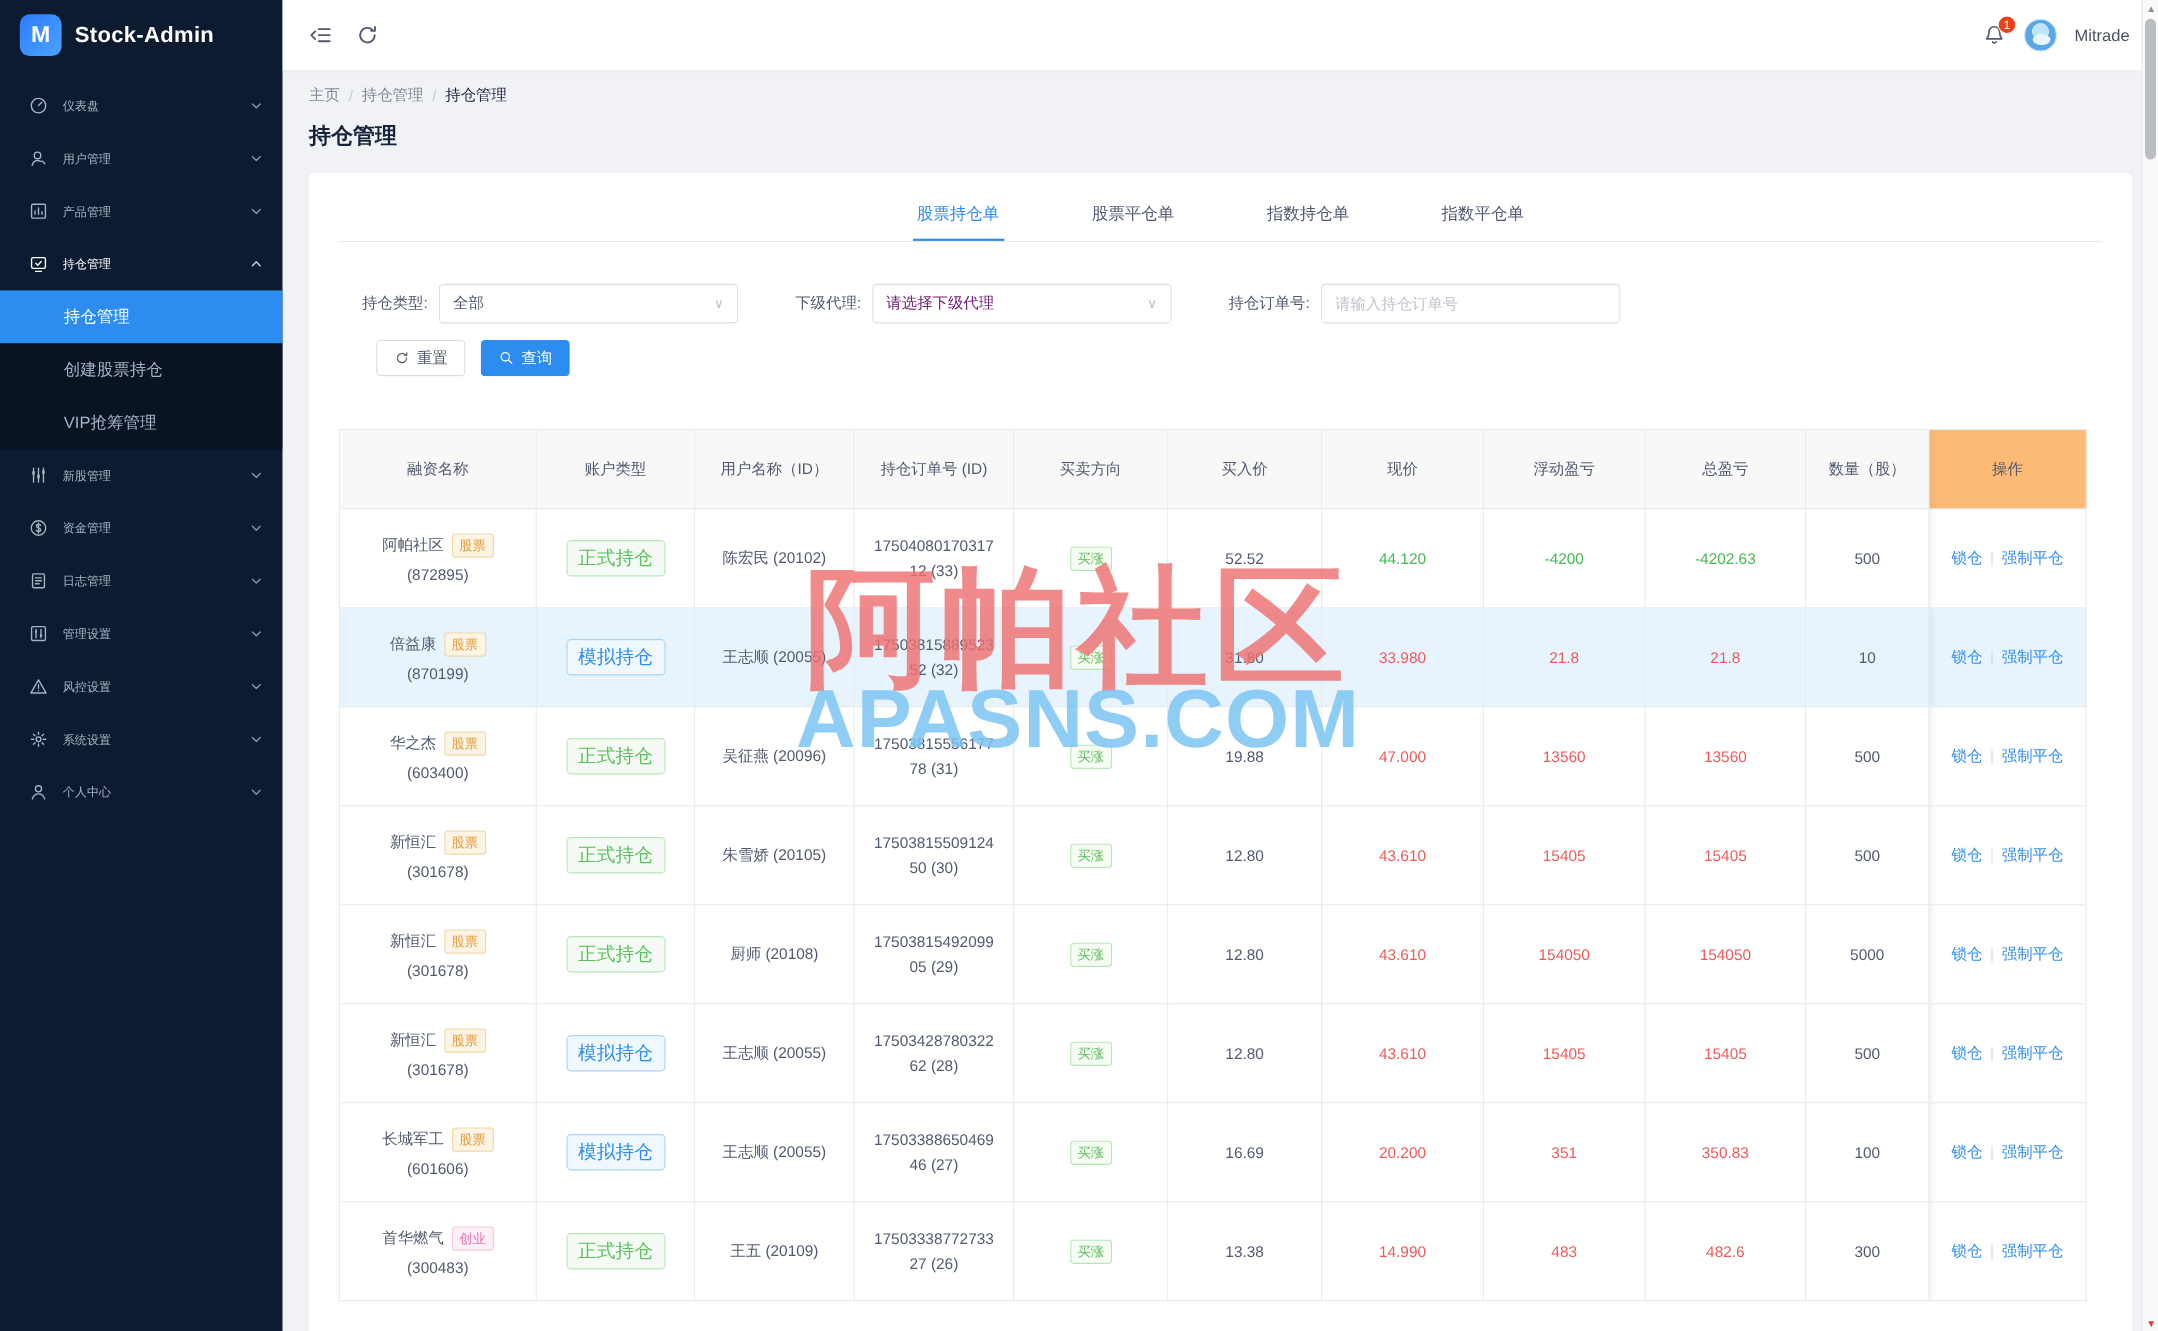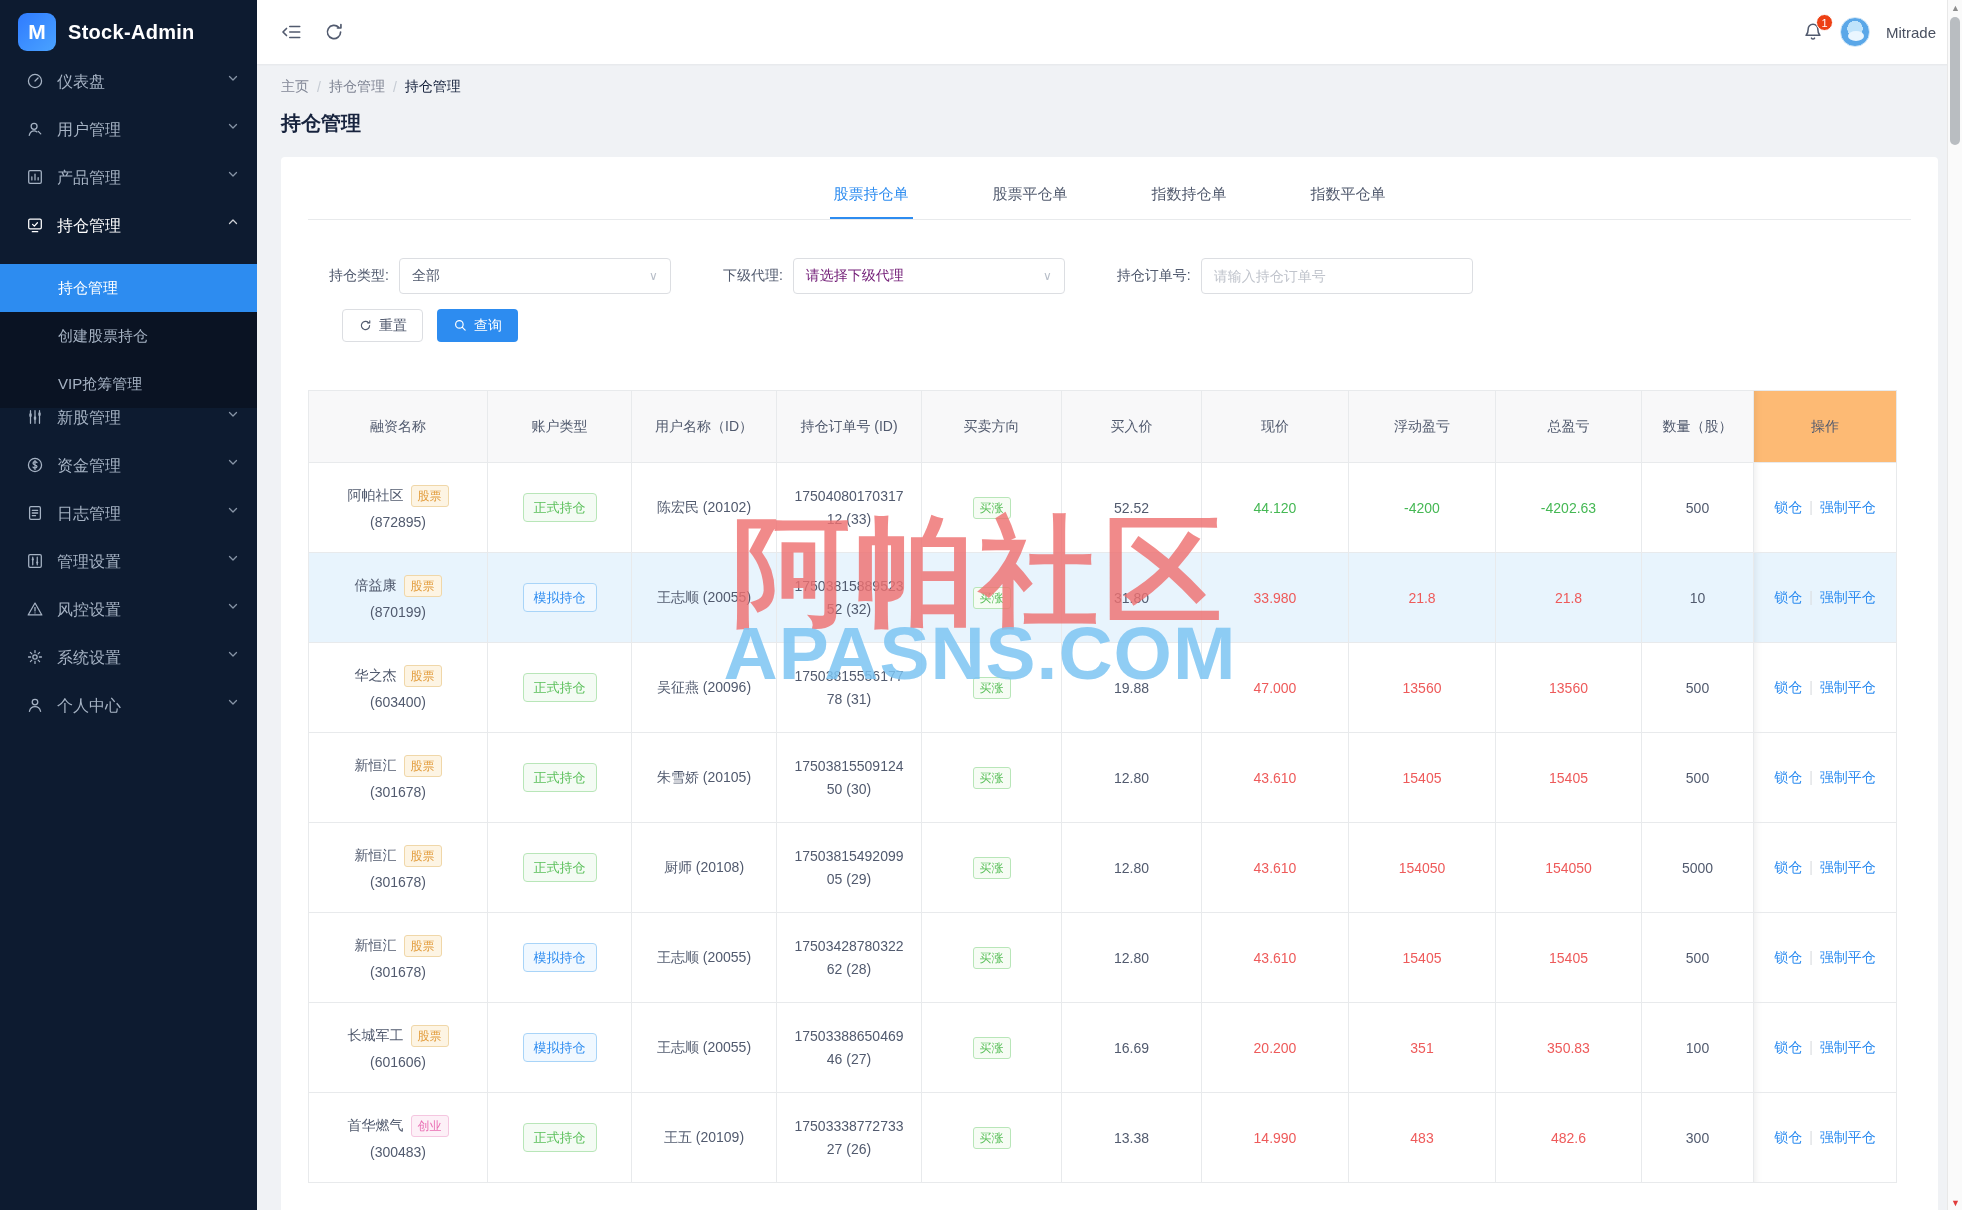--- a/index.html
+++ b/index.html
@@ -5,21 +5,21 @@
   * { margin:0; padding:0; box-sizing:border-box; }
   html,body { width:1962px; height:1210px; overflow:hidden; font-family:"Liberation Sans","DejaVu Sans",sans-serif; background:#f0f2f5; }
   .app { display:flex; width:1962px; height:1210px; position:relative; }
 
   
   .sidebar { width:257px; flex-shrink:0; background:#0d1b30; color:#a6b3c4; display:flex; flex-direction:column; }
   .logo-row { display:flex; align-items:center; gap:12px; padding:13px 18px; height:64px; }
   .logo-box { width:38px; height:38px; border-radius:9px; background:linear-gradient(135deg,#2f7bff,#4aa3ff); display:flex; align-items:center; justify-content:center; color:#fff; font-weight:bold; font-size:21px; }
   .logo-title { color:#fff; font-size:20px; font-weight:bold; letter-spacing:.3px; }
   .menu { margin-top:8px; flex:1; }
-  .menu-item { height:48px; display:flex; gap:13px; padding:0 18px 0 26px; font-size:16px; cursor:pointer; }
+  .menu-item { height:48px; display:flex; align-items:center; gap:13px; padding:0 18px 0 26px; font-size:11px; cursor:pointer; }
   .menu-item .mi-icon { width:18px; height:18px; flex-shrink:0; }
   .mi-icon svg, .chev svg { display:block; }
   .menu-item .mi-label { flex:1; }
   .chev { width:12px; height:12px; opacity:.8; }
   .chev.up { transform:rotate(180deg); }
   .menu-item.parent-open { color:#fff; }
   .submenu { background:#0a1323; }
   .submenu .sub-item { height:48px; display:flex; align-items:center; padding-left:58px; font-size:15px; cursor:pointer; color:#a6b3c4; }
   .submenu .sub-item.active { background:#2d8cf0; color:#fff; }
 
@@ -73,21 +73,21 @@
   tbody td { background:#fff; height:90px; font-size:14px; color:#515a6e; padding:0 6px; }
   tr.hl td { background:#e8f4fd; }
   td.fixed-col, th.fixed-col { border-left:1px solid #e8eaec; box-shadow:inset 8px 0 8px -8px rgba(0,0,0,.10); }
 
   .cell-l1 { display:flex; align-items:center; justify-content:center; gap:7px; }
   .stock-code, .order-l2 { margin-top:7px; }
   .tag { display:inline-block; font-size:12px; line-height:1; padding:4px 6px; border-radius:3px; border:1px solid; }
   .tag-stock { color:#e29b3a; background:#fdf4e3; border-color:#f0d7a8; }
   .tag-startup { color:#e96db3; background:#fdf0f7; border-color:#f5c6e0; }
   .tag-dir { color:#5bc05b; background:#f6fcf4; border-color:#b8e6b8; }
-  .atag { display:inline-block; font-size:13px; line-height:1; padding:7px 10px; border-radius:4px; border:1px solid; }
+  .atag { display:inline-block; font-size:17px; line-height:1; padding:7px 10px; border-radius:4px; border:1px solid; }
   .atag-formal { color:#5bc05b; background:#f4fbf4; border-color:#b8e6b8; }
   .atag-sim { color:#2d8cf0; background:#f0f8ff; border-color:#a8d4f8; }
   .val-green { color:#45b854; }
   .val-red { color:#ee5a5a; }
   .act-link { color:#2d8cf0; cursor:pointer; text-decoration:none; }
   .act-sep { color:#dcdee2; margin:0 7px; }
 
   
   .watermark { position:absolute; left:660px; top:512px; width:640px; text-align:center; z-index:40; pointer-events:none; line-height:1; }
   .wm1 { font-size:118px; font-weight:bold; color:rgba(238,112,112,.82); letter-spacing:6px; white-space:nowrap; }

